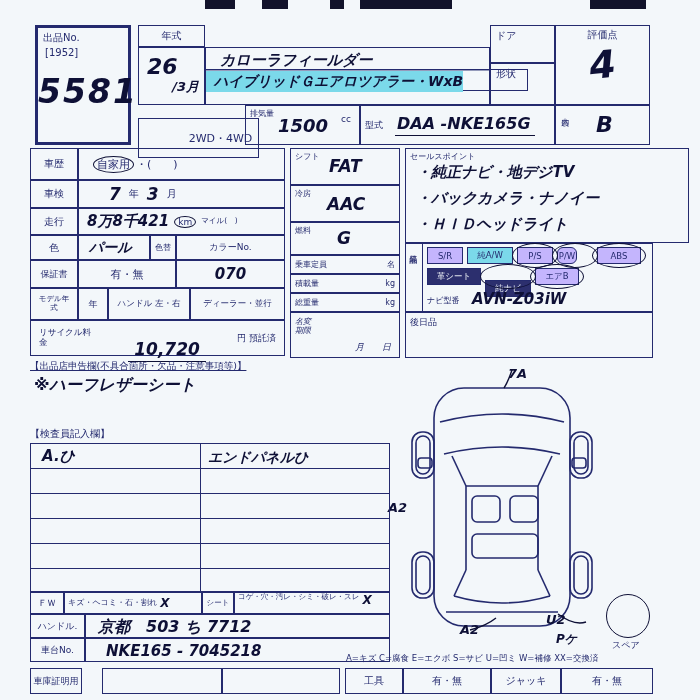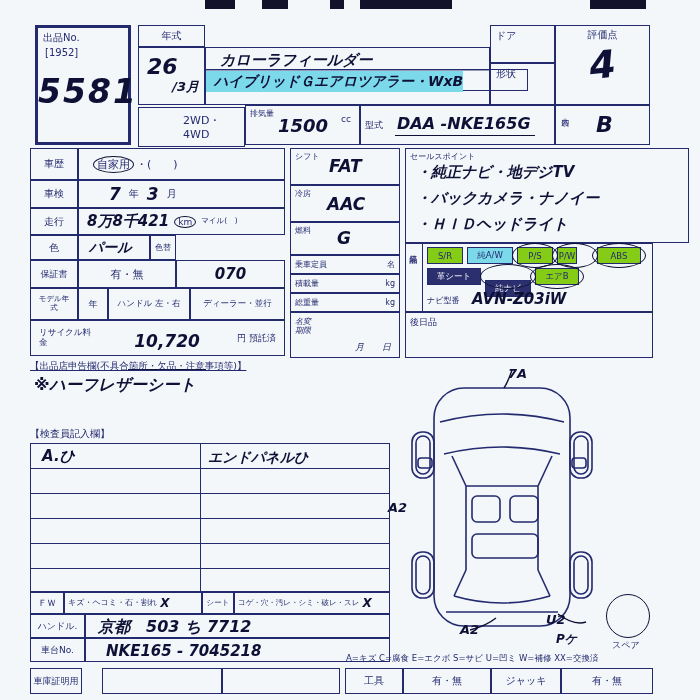--- a/index.html
+++ b/index.html
@@ -6,21 +6,21 @@
   body{margin:0; background:#c9d3da; font-family:"DejaVu Sans", sans-serif;}
   #sheet{position:relative; width:700px; height:700px; background:#f3f7fa; color:#242a6e; overflow:hidden;}
   .abs{position:absolute;}
   .bx{position:absolute; border:1.5px solid #242a6e;}
   .thick{border-width:3px;}
   .lbl{font-size:9px; line-height:1.15; color:#242a6e;}
   .cc{display:flex; align-items:center; justify-content:center;}
   .hand{color:#0e1036; font-style:italic; font-weight:600;}
   .oval{position:absolute; border:1.6px solid #0e1036; border-radius:50%; pointer-events:none;}
   .ovalin{display:inline-block; border:1.5px solid #0e1036; border-radius:50%; padding:0 3px;}
-  .badge{position:absolute; border:1.3px solid #242a6e; font-size:8.5px; display:flex; align-items:center; justify-content:center; background:#84cc16;}
+  .badge{position:absolute; border:1.3px solid #242a6e; font-size:8.5px; display:flex; align-items:center; justify-content:center; background:#c4b5fd;}
   .badge.dark{background:#2c2f6e; color:#eef3f7;}
   .badge.cyan{background:#7bd9ea;}
   .vert{writing-mode:vertical-rl; text-orientation:upright; letter-spacing:1px;}
   .hline{position:absolute; border-top:1.2px solid #242a6e;}
   .vline{position:absolute; border-left:1.2px solid #242a6e;}
   .cut{position:absolute; top:0; background:#12132b; height:9px;}
   .hl2{background:linear-gradient(#7bd9ea,#7bd9ea);}
   svg{display:block;}
 </style>
 </head>
@@ -59,21 +59,21 @@
 
   <div class="bx" style="left:138px;top:47px;width:67px;height:58px;">
     <span class="hand" style="position:absolute;left:8px;top:6px;font-size:22px;">26</span>
     <span class="hand" style="position:absolute;right:5px;bottom:8px;font-size:13px;">/3月</span>
   </div>
   <div class="bx" style="left:205px;top:47px;width:285px;height:58px;">
     <div class="hand" style="font-size:15px;padding:3px 0 0 14px;border-bottom:1px solid rgba(36,42,110,.45);">カローラフィールダー</div>
     <div class="hand hl2" style="font-size:14px;padding:2px 0 1px 8px;display:inline-block;">ハイブリッドＧエアロツアラー・WxB</div>
   </div>
 
-  <div class="bx cc" style="left:138px;top:107px;width:107px;height:40px;padding-left:44px;">
+  <div class="bx cc" style="left:138px;top:118px;width:121px;height:40px;padding-left:44px;">
       <span style="font-size:11px;">2WD・4WD</span>
     </div>
   <div class="bx" style="left:245px;top:105px;width:115px;height:40px;">
     <span class="lbl" style="position:absolute;left:4px;top:3px;font-size:8px;">排気量</span>
     <span class="hand" style="position:absolute;left:32px;top:9px;font-size:18px;">1500</span>
     <span class="lbl" style="position:absolute;right:8px;top:8px;font-size:9px;">cc</span>
   </div>
   <div class="bx" style="left:360px;top:105px;width:195px;height:40px;">
     <span class="lbl" style="position:absolute;left:4px;top:14px;font-size:9px;">型式</span>
     <span class="hand" style="position:absolute;left:34px;top:8px;font-size:16px;border-bottom:1.6px solid #0e1036;padding:0 4px 2px 2px;">DAA -NKE165G</span>
@@ -112,20 +112,23 @@
 
   <div class="bx cc" style="left:30px;top:235px;width:48px;height:25px;">
       <span class="lbl" style="font-size:10px;">色</span>
     </div>
   <div class="bx" style="left:78px;top:235px;width:72px;height:25px;">
       <span class="hand" style="position:absolute;left:10px;top:3px;font-size:14px;">パール</span>
     </div>
   <div class="bx cc" style="left:150px;top:235px;width:26px;height:25px;">
       <span class="lbl" style="font-size:8px;">色替</span>
     </div>
+  <div class="bx cc" style="left:176px;top:235px;width:109px;height:25px;">
+      <span class="lbl" style="font-size:9px;">カラーNo.</span>
+    </div>
 
   <div class="bx cc" style="left:30px;top:260px;width:48px;height:28px;">
       <span class="lbl" style="font-size:9px;">保証書</span>
     </div>
   <div class="bx cc" style="left:78px;top:260px;width:98px;height:28px;">
       <span style="font-size:11px;">有・無</span>
     </div>
   <div class="bx cc" style="left:176px;top:260px;width:109px;height:28px;">
       <span class="hand" style="font-size:15px;">070</span>
     </div>
@@ -138,21 +141,21 @@
     </div>
   <div class="bx cc" style="left:108px;top:288px;width:82px;height:32px;">
       <span class="lbl" style="font-size:8.5px;">ハンドル 左・右</span>
     </div>
   <div class="bx cc" style="left:190px;top:288px;width:95px;height:32px;">
       <span class="lbl" style="font-size:8.5px;">ディーラー・並行</span>
     </div>
 
   <div class="bx" style="left:30px;top:320px;width:255px;height:36px;display:flex;align-items:center;justify-content:space-between;padding:0 8px;">
     <span class="lbl" style="font-size:8.5px;width:58px;">リサイクル料金</span>
-    <span class="hand" style="font-size:17px;border-bottom:1.4px solid #0e1036;padding:0 6px 18px;margin-top:25px;">10,720</span>
+    <span class="hand" style="font-size:17px;border-bottom:1.4px solid #0e1036;padding:0 6px 2px;margin-top:25px;">10,720</span>
     <span class="lbl" style="font-size:9px;">円 預託済</span>
   </div>
 
   <div class="abs lbl" style="left:30px;top:361px;font-size:9.5px;text-decoration:underline;">【出品店申告欄(不具合箇所・欠品・注意事項等)】</div>
   <div class="abs hand" style="left:34px;top:375px;font-size:16px;">※ハーフレザーシート</div>
 
   <div class="bx" style="left:290px;top:148px;width:110px;height:37px;">
     <span class="lbl" style="position:absolute;left:4px;top:3px;font-size:8px;">シフト</span>
     <span class="hand" style="position:absolute;left:38px;top:7px;font-size:17px;">FAT</span>
   </div>
@@ -188,21 +191,21 @@
     <div class="hand" style="position:absolute;left:10px;top:66px;font-size:15px;">・ＨＩＤヘッドライト</div>
   </div>
 
   <div class="bx" style="left:405px;top:243px;width:248px;height:69px;"></div>
   <div class="abs lbl vert" style="left:408px;top:248px;font-size:8px;height:58px;">装備品</div>
   <div class="vline" style="left:422px;top:243px;height:69px;"></div>
 
   <div class="badge" style="left:427px;top:247px;width:36px;height:17px;">S/R</div>
   <div class="badge cyan" style="left:467px;top:247px;width:46px;height:17px;">純A/W</div>
   <div class="badge" style="left:517px;top:247px;width:36px;height:17px;">P/S</div>
-  <div class="badge" style="left:557px;top:247px;width:20px;height:17px;">P/W</div>
+  <div class="badge" style="left:557px;top:247px;width:20px;height:17px;border-radius:6px;">P/W</div>
   <div class="badge" style="left:597px;top:247px;width:44px;height:17px;">ABS</div>
   <div class="badge dark" style="left:427px;top:268px;width:54px;height:17px;">革シート</div>
   <div class="badge dark" style="left:485px;top:280px;width:46px;height:17px;">純ナビ</div>
   <div class="badge" style="left:535px;top:268px;width:44px;height:17px;">エアB</div>
 
   <div class="oval" style="left:512px;top:243px;width:46px;height:25px;"></div>
   <div class="oval" style="left:552px;top:243px;width:46px;height:25px;"></div>
   <div class="oval" style="left:592px;top:243px;width:54px;height:25px;"></div>
   <div class="oval" style="left:480px;top:264px;width:56px;height:25px;"></div>
   <div class="oval" style="left:530px;top:264px;width:54px;height:25px;"></div>
@@ -271,21 +274,21 @@
   <div class="bx cc" style="left:30px;top:592px;width:34px;height:22px;">
       <span class="lbl" style="font-size:9px;">ＦＷ</span>
     </div>
   <div class="bx" style="left:64px;top:592px;width:138px;height:22px;display:flex;align-items:center;padding-left:3px;gap:3px;">
     <span class="lbl" style="font-size:8px;">キズ・ヘコミ・石・割れ</span>
     <span class="hand" style="font-size:12px;">X</span>
   </div>
   <div class="bx cc" style="left:202px;top:592px;width:32px;height:22px;">
       <span class="lbl" style="font-size:7.5px;">シート</span>
     </div>
-  <div class="bx" style="left:234px;top:592px;width:156px;height:22px;display:flex;align-items:center;padding-left:3px;gap:3px;">
+  <div class="bx" style="left:234px;top:592px;width:156px;height:22px;display:flex;align-items:flex-start;padding-left:3px;gap:3px;">
     <span class="lbl" style="font-size:7.5px;">コゲ・穴・汚レ・シミ・破レ・スレ</span>
     <span class="hand" style="font-size:12px;">X</span>
   </div>
 
   <div class="bx cc" style="left:30px;top:614px;width:55px;height:24px;">
       <span class="lbl" style="font-size:9px;">ハンドル.</span>
     </div>
   <div class="bx" style="left:85px;top:614px;width:305px;height:24px;">
     <span class="hand" style="position:absolute;left:12px;top:2px;font-size:16px;">京都　503 ち 7712</span>
   </div>

